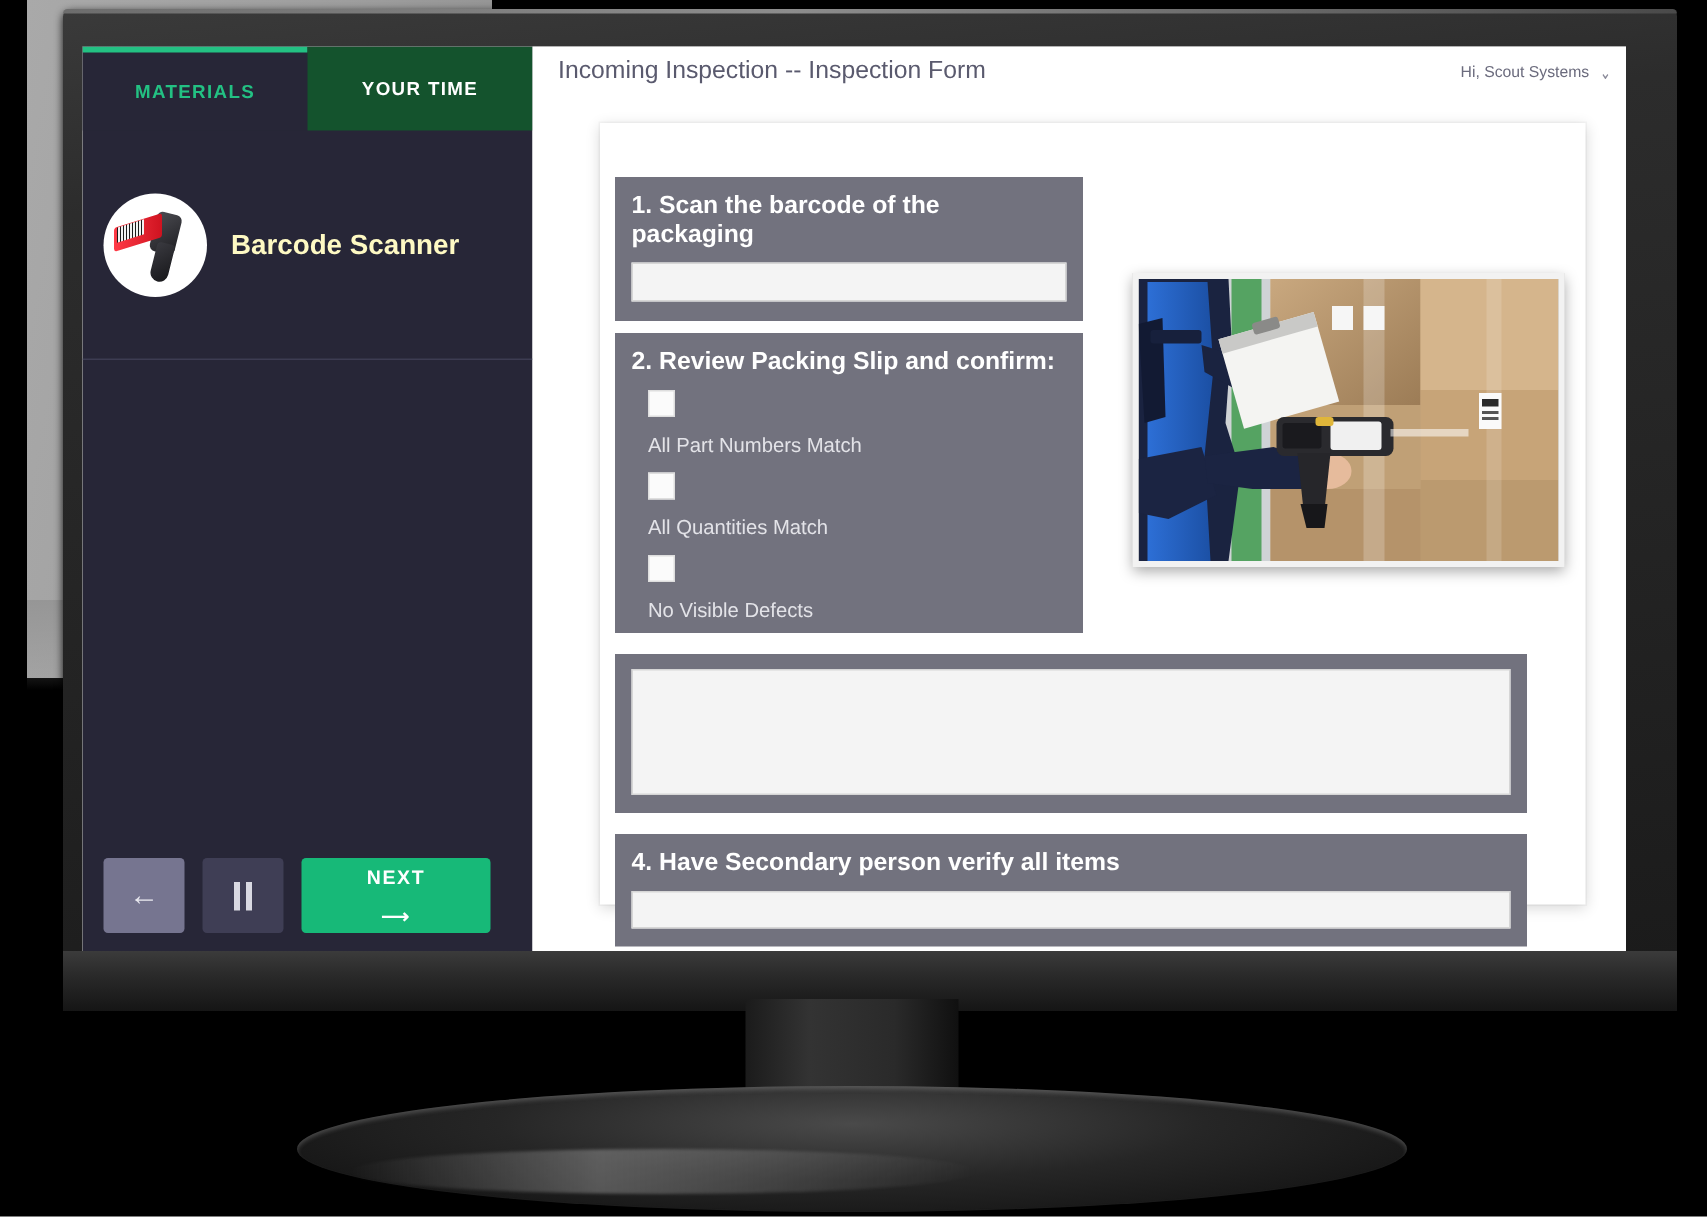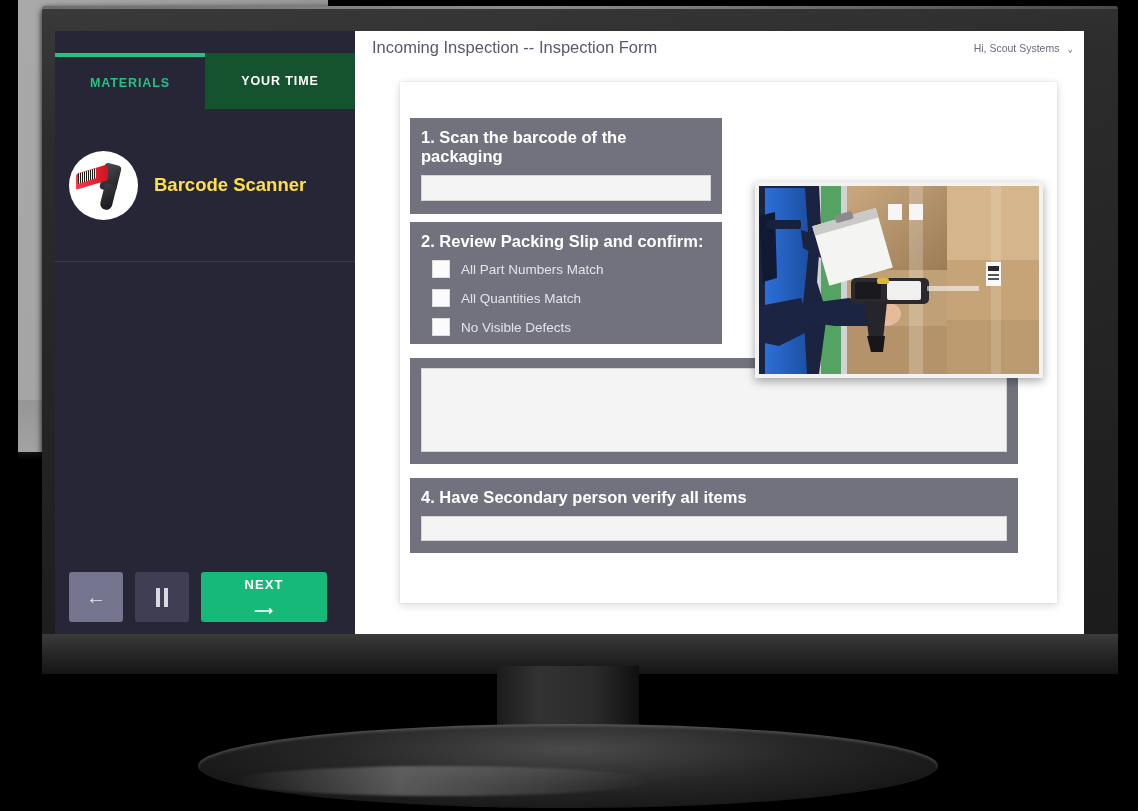--- a/index.html
+++ b/index.html
@@ -61,21 +61,21 @@
     display:flex;
   }
 
   
   .sidebar {
     width:300px; height:100%;
     background:#272637;
     position:relative;
     flex:0 0 300px;
   }
-  .tabs { display:flex; height:56px;margin-top:22px; }
+  .tabs { display:flex; height:56px; }
   .tab {
     flex:1; display:flex; align-items:center; justify-content:center;
     font-size:12.5px; font-weight:bold; letter-spacing:.9px;
   }
   .tab.active {
     background:#272637; color:#23c183;
     border-top:4px solid #23c183;
   }
   .tab.inactive {
     background:#14532d; color:#ffffff;
@@ -109,21 +109,21 @@
     background:linear-gradient(90deg,#ff3b47,#cf1320);
     transform:skewY(-17deg);
     border-radius:2px;
   }
   .scanner-label {
     position:absolute; left:9px; top:20px; width:18px; height:10px;
     background:repeating-linear-gradient(90deg,#1b1b1b 0 1px,#f3f3f3 1px 2px);
     transform:skewY(-17deg);
   }
   .material-name {
-    color:#fde047; font-size:18.5px; font-weight:bold;
+    color:#fef9c3; font-size:18.5px; font-weight:bold;
     margin-left:16px;
   }
 
   .sidebar-controls {
     position:absolute; left:14px; bottom:12px;
     display:flex; gap:12px;
   }
   .ctrl-btn {
     width:54px; height:50px; border:none; border-radius:3px;
     display:flex; align-items:center; justify-content:center;
@@ -179,22 +179,23 @@
   .step-input {
     width:100%; height:26px;
     background:#f4f4f4; border:1px solid #d6d6d6;
     display:block;
   }
   .step1 { width:312px; margin-bottom:0; padding-bottom:13px; }
   .step2 { width:312px; margin-top:8px; padding-bottom:6px; }
   .step1 .step-input { height:26px; }
 
   .check-row {
-    display:flex; align-items:center; gap:11px;
+    display:flex; gap:11px;
     margin:0 0 11px 11px;
+    flex-direction:column;
   }
   .check-row:last-child { margin-bottom:2px; }
   .checkbox {
     width:18px; height:18px; background:#fbfbfb;
     border:1px solid #dedede; flex:0 0 18px; cursor:pointer;
   }
   .check-label { color:#e3e3e8; font-size:13.5px; }
 
   .photo {
     position:absolute; left:345px; top:64px; width:288px; height:196px;

